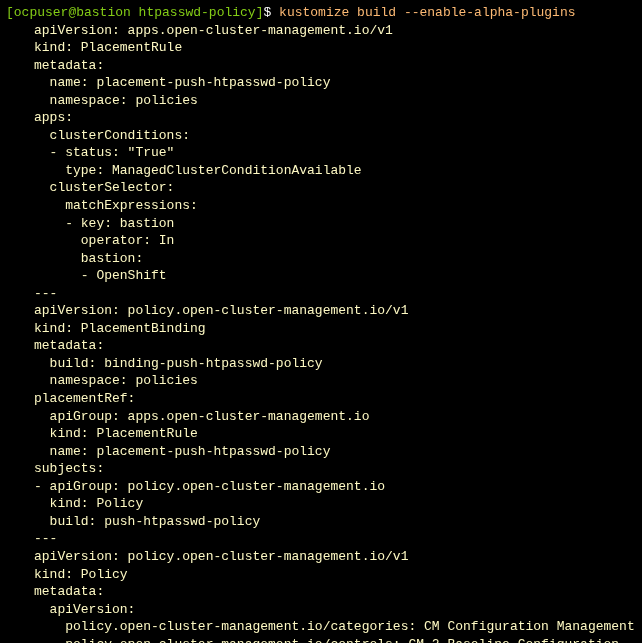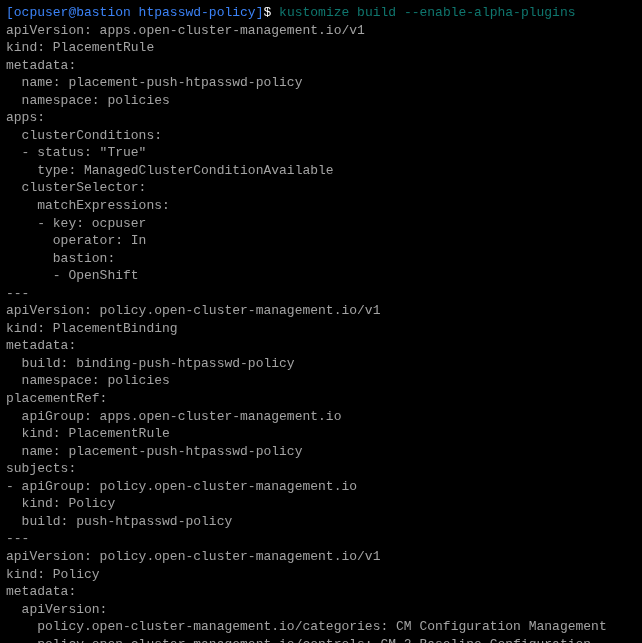--- a/index.html
+++ b/index.html
@@ -11,41 +11,41 @@
     font-size: 13px;
     line-height: 1.35;
     width: 642px;
     height: 643px;
     overflow: hidden;
   }
   .terminal {
     padding: 4px 6px;
     white-space: pre;
   }
-  .prompt-user { color: #3b82f6; }
+  .prompt-user { color: #84cc16; }
   .prompt-symbol { color: #ffffff; }
-  .command { color: #0f766e; }
-  .yaml-line { color: #a3a3a3; }
+  .command { color: #fdba74; }
+  .yaml-line { color: #fef9c3; margin-left: 28px; }
 </style>
 </head>
 <body>
 
 <div class="terminal"><span class="prompt-user">[ocpuser@bastion htpasswd-policy]</span><span class="prompt-symbol">$</span> <span class="command">kustomize build --enable-alpha-plugins</span>
 <span class="yaml-line">apiVersion: apps.open-cluster-management.io/v1</span>
 <span class="yaml-line">kind: PlacementRule</span>
 <span class="yaml-line">metadata:</span>
 <span class="yaml-line">  name: placement-push-htpasswd-policy</span>
 <span class="yaml-line">  namespace: policies</span>
 <span class="yaml-line">apps:</span>
 <span class="yaml-line">  clusterConditions:</span>
 <span class="yaml-line">  - status: "True"</span>
 <span class="yaml-line">    type: ManagedClusterConditionAvailable</span>
 <span class="yaml-line">  clusterSelector:</span>
 <span class="yaml-line">    matchExpressions:</span>
-<span class="yaml-line">    - key: ocpuser</span>
+<span class="yaml-line">    - key: bastion</span>
 <span class="yaml-line">      operator: In</span>
 <span class="yaml-line">      bastion:</span>
 <span class="yaml-line">      - OpenShift</span>
 <span class="yaml-line">---</span>
 <span class="yaml-line">apiVersion: policy.open-cluster-management.io/v1</span>
 <span class="yaml-line">kind: PlacementBinding</span>
 <span class="yaml-line">metadata:</span>
 <span class="yaml-line">  build: binding-push-htpasswd-policy</span>
 <span class="yaml-line">  namespace: policies</span>
 <span class="yaml-line">placementRef:</span>

